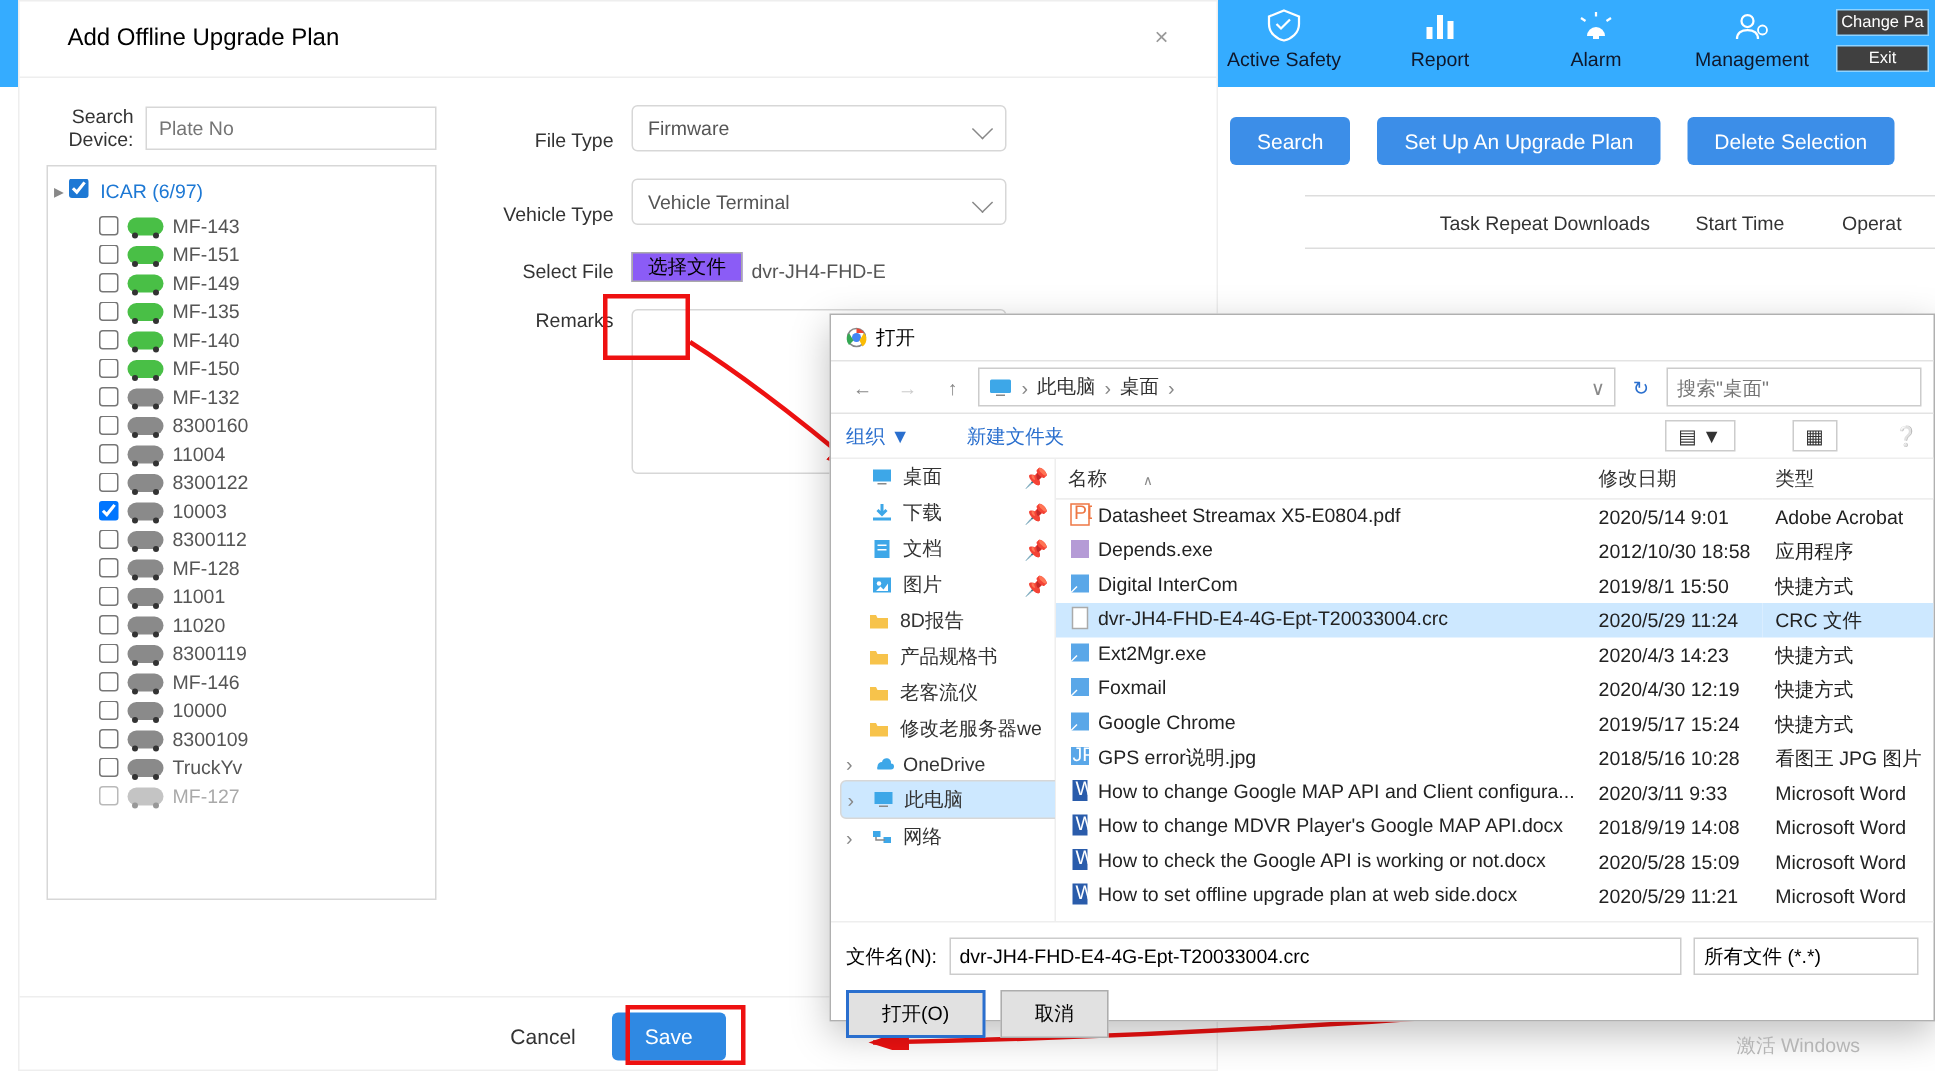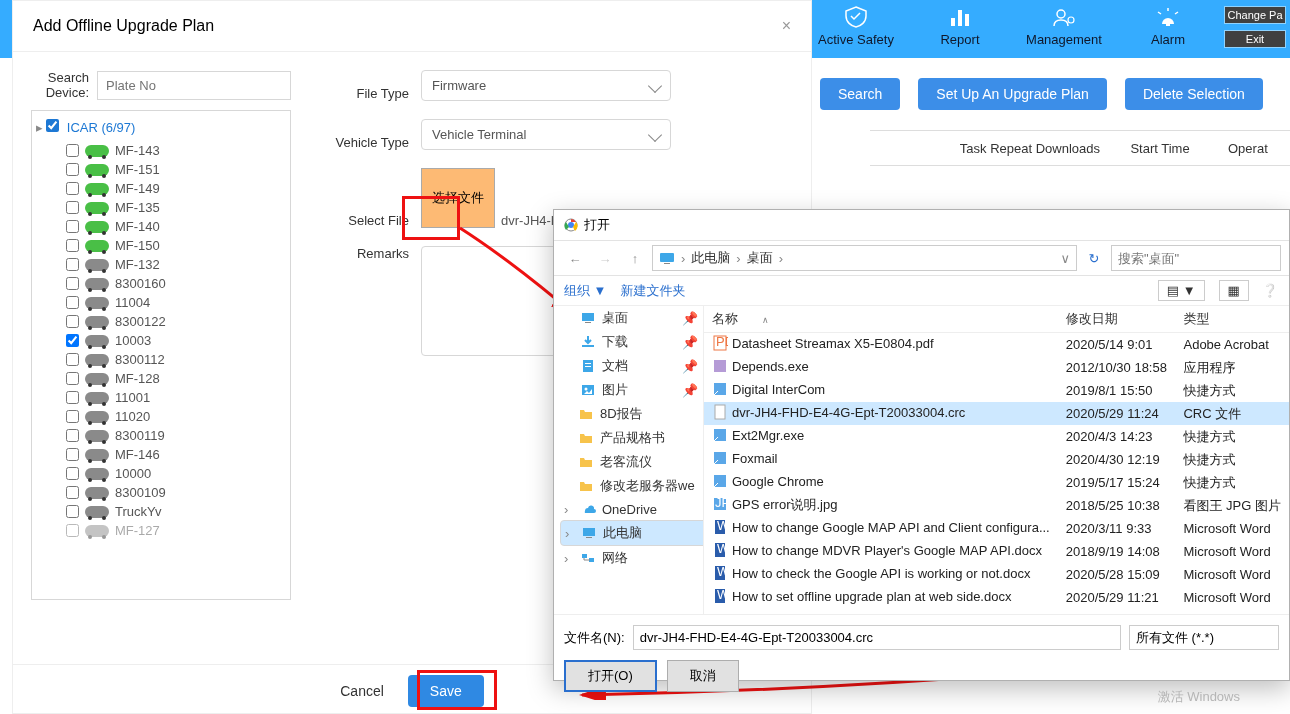--- a/index.html
+++ b/index.html
@@ -13,21 +13,21 @@
 
 .toolbar{position:absolute;top:78px;left:820px;right:10px;display:flex;gap:18px}
 .btn-blue{background:#3c8ee8;color:#fff;border:none;border-radius:4px;padding:8px 18px;cursor:pointer;font-size:14px}
 
 .grid-head{position:absolute;top:130px;left:870px;right:0;height:36px;border-top:1px solid #ddd;border-bottom:1px solid #ddd;display:flex;align-items:center;color:#333}
 .grid-head div:nth-child(1){width:230px;text-align:right}
 .grid-head div:nth-child(2){width:120px;text-align:center}
 .grid-head div:nth-child(3){flex:1;padding-left:8px}
 
 .modal{position:absolute;left:12px;top:0;width:800px;height:714px;background:#fff;border:1px solid #eee}
-.modal-head{padding:16px 20px;border-bottom:1px solid #eee;display:flex;justify-content:space-between;align-items:center}
+.modal-head{padding:16px 32px;border-bottom:1px solid #eee;display:flex;justify-content:space-between;align-items:center}
 .modal-head h3{font-size:16px;font-weight:500}
 .modal-head .close{color:#999;cursor:pointer;font-size:16px}
 .modal-body{display:flex;padding:18px}
 .col-left{width:260px}
 .srch-row{display:flex;align-items:center;margin-bottom:10px}
 .srch-row label{width:98px;text-align:right;padding-right:8px;color:#333}
 .srch-row input{flex:1;border:1px solid #d7d7d7;padding:6px 8px;color:#333}
 .tree-box{border:1px solid #d7d7d7;height:490px;overflow-y:auto;padding:6px 4px}
 .tree-root{color:#1d78d4;font-weight:500;padding:2px 0 6px}
 .tree-root input{margin-right:4px;accent-color:#1d78d4}
@@ -36,40 +36,40 @@
 .veh{width:24px;height:12px;border-radius:6px;margin-right:6px;position:relative}
 .veh:before,.veh:after{content:"";position:absolute;width:4px;height:4px;background:#333;border-radius:50%;bottom:-2px}
 .veh:before{left:3px}.veh:after{right:3px}
 .veh.on{background:#49bf46}
 .veh.off{background:#8a8a8a}
 .tree-item.half{opacity:.5}
 .col-right{flex:1;padding-left:40px}
 .frow{display:flex;align-items:flex-end;margin-bottom:18px}
 .frow label{width:90px;text-align:right;padding-right:12px;color:#333}
 .sel{width:250px;border:1px solid #d7d7d7;border-radius:4px;padding:7px 10px;display:flex;justify-content:space-between;align-items:center;color:#555;cursor:pointer}
-.file-btn{border:1px solid #aaa;background:#fdba74;padding:20px 10px;cursor:pointer}
+.file-btn{border:1px solid #aaa;background:#8b5cf6;padding:0 10px;cursor:pointer}
 .file-name{margin-left:6px;color:#555;white-space:nowrap;overflow:hidden}
 .remarks{width:250px;height:110px;border:1px solid #d7d7d7;border-radius:4px}
 .modal-foot{position:absolute;bottom:0;left:0;right:0;padding:10px 18px 6px;text-align:center;border-top:1px solid #eee;display:flex;justify-content:center;gap:24px;align-items:center}
 .cancel{color:#333;cursor:pointer;font-size:14px}
 .save{background:#2f89e3;color:#fff;border:none;padding:8px 22px;border-radius:4px;font-size:14px;cursor:pointer}
 
 .red-box{position:absolute;border:3px solid #e11;pointer-events:none}
 
 .arrow{position:absolute;pointer-events:none}
 
 .opendlg{position:absolute;left:553px;top:209px;width:737px;height:472px;background:#fff;border:1px solid #b0b0b0;box-shadow:0 8px 24px rgba(0,0,0,.25)}
 .od-title{padding:6px 10px;font-size:12px;display:flex;align-items:center;gap:6px;border-bottom:1px solid #e3e3e3}
 .od-nav{display:flex;align-items:center;padding:4px 8px;gap:4px;border-bottom:1px solid #e3e3e3}
 .od-nav button{width:26px;height:26px;border:none;background:none;color:#888;cursor:pointer}
 .od-path{flex:1;border:1px solid #ccc;height:26px;display:flex;align-items:center;padding:0 6px;gap:6px;color:#333}
 .od-path svg{flex-shrink:0}
 .od-refresh{width:26px;height:26px;display:flex;align-items:center;justify-content:center;color:#2a6fce}
 .od-search{width:170px;border:1px solid #ccc;height:26px;padding:0 6px;color:#888}
-.od-tool{display:flex;align-items:center;padding:4px 10px;border-bottom:1px solid #eee;color:#2a6fce;gap:14px}
+.od-tool{display:flex;align-items:center;padding:4px 10px;border-bottom:1px solid #eee;color:#2a6fce;gap:38px}
 .od-tool .sp{flex:1}
 .od-tool .vbtn{border:1px solid #ccc;padding:2px 8px;color:#333}
 .od-body{display:flex;height:308px}
 .od-side{width:150px;border-right:1px solid #eee;overflow-y:auto;padding:0 0 0 6px}
 .od-side .sitem{display:flex;align-items:center;gap:6px;padding:3px 4px;font-size:12px;color:#333;cursor:pointer}
 .od-side .sitem.pin{justify-content:space-between}
 .od-side .sitem.sel{background:#cde8ff}
 .od-side .sitem svg{flex-shrink:0}
 .od-side .sub{padding-left:18px}
 .od-list{flex:1;overflow:auto}
@@ -104,33 +104,33 @@
   <div class="ribbon-item">
     <svg width="26" height="22">
         <rect x="4" y="12" width="4" height="8" fill="#fff"></rect>
         <rect x="11" y="4" width="4" height="16" fill="#fff"></rect>
         <rect x="18" y="8" width="4" height="12" fill="#fff"></rect>
       </svg>
     <span>Report</span>
   </div>
   <div class="ribbon-item">
     <svg width="26" height="22">
+        <path d="M7 18a6 6 0 0112 0z" fill="#fff"></path>
+        <rect x="11" y="18" width="4" height="2" fill="#fff"></rect>
+        <path d="M3 6l3 2M23 6l-3 2M13 2v3" stroke="#fff" stroke-width="1.5"></path>
+      </svg>
+    <span>Alarm</span>
+  </div>
+  <div class="ribbon-item">
+    <svg width="26" height="22">
         <circle cx="10" cy="8" r="4" fill="none" stroke="#fff" stroke-width="1.5"></circle>
         <path d="M3 20c0-4 3-6 7-6s7 2 7 6" fill="none" stroke="#fff" stroke-width="1.5"></path>
         <circle cx="20" cy="14" r="3" fill="none" stroke="#fff" stroke-width="1.2"></circle>
       </svg>
     <span>Management</span>
-  </div>
-  <div class="ribbon-item">
-    <svg width="26" height="22">
-        <path d="M7 18a6 6 0 0112 0z" fill="#fff"></path>
-        <rect x="11" y="18" width="4" height="2" fill="#fff"></rect>
-        <path d="M3 6l3 2M23 6l-3 2M13 2v3" stroke="#fff" stroke-width="1.5"></path>
-      </svg>
-    <span>Alarm</span>
   </div>
   <div class="ribbon-side">
     <button>Change Pa</button>
     <button>Exit</button>
   </div>
 </div>
 
 <div class="toolbar">
   <button class="btn-blue">Search</button>
   <button class="btn-blue">Set Up An Upgrade Plan</button>
@@ -519,21 +519,21 @@
                     <path d="M2 14l4-4" stroke="#fff"></path>
                   </svg></span>Google Chrome</td>
               <td>2019/5/17 15:24</td>
               <td>快捷方式</td>
             </tr>
             <tr>
               <td><span class="fi"><svg width="16" height="16">
                     <rect x="2" y="2" width="12" height="12" fill="#5aa7e8"></rect>
                     <text x="3" y="11" font-size="5" fill="#fff">JPG</text>
                   </svg></span>GPS error说明.jpg</td>
-              <td>2018/5/25 10:38</td>
+              <td>2018/5/16 10:28</td>
               <td>看图王 JPG 图片</td>
             </tr>
             <tr>
               <td><span class="fi"><svg width="16" height="16">
                     <rect x="3" y="1" width="10" height="14" fill="#2a5cab"></rect>
                     <text x="5" y="11" font-size="7" fill="#fff">W</text>
                   </svg></span>How to change Google MAP API and Client configura...</td>
               <td>2020/3/11 9:33</td>
               <td>Microsoft Word</td>
             </tr>

